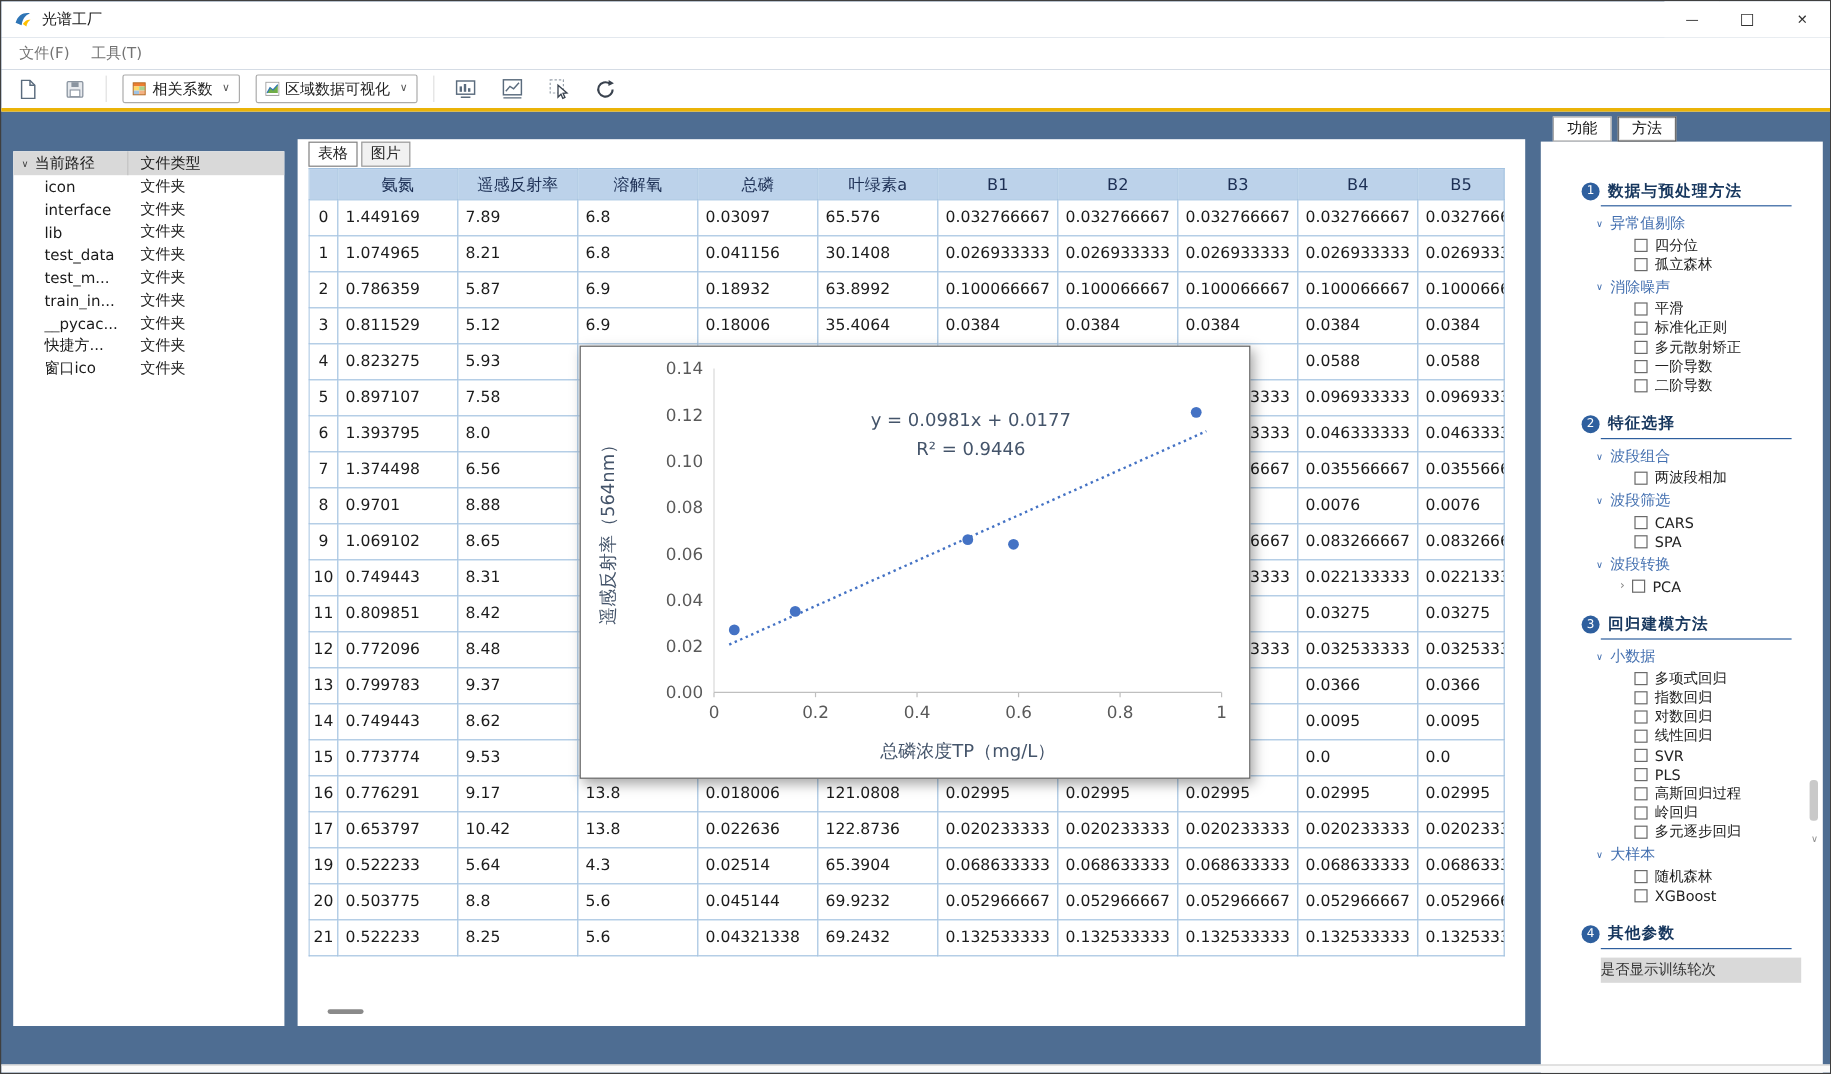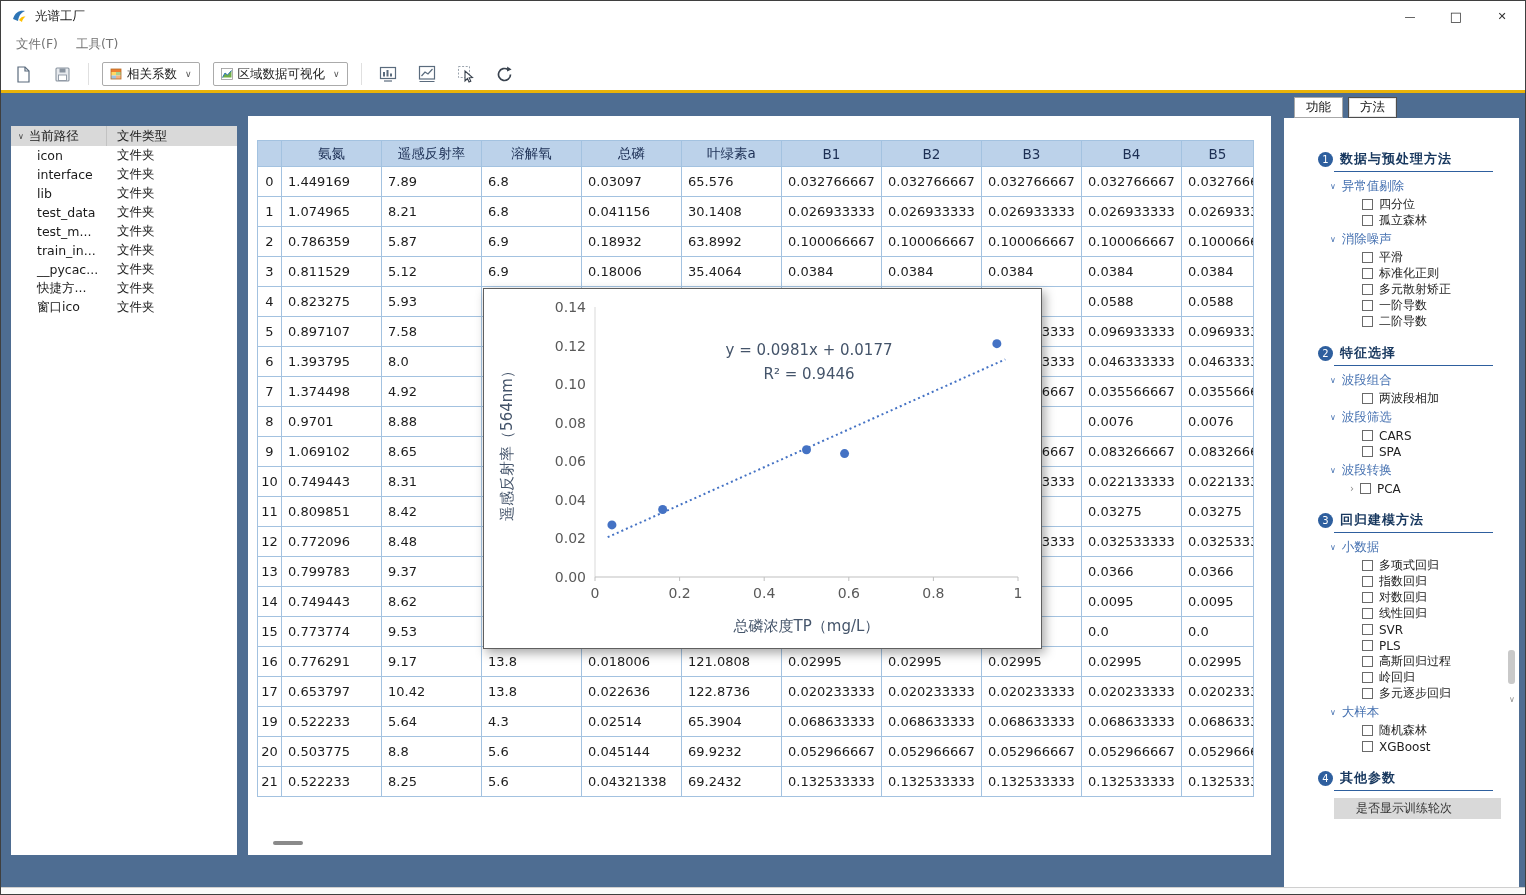--- a/index.html
+++ b/index.html
@@ -65,21 +65,21 @@
   .sec-head:first-child { margin-top:0; }
   .sec-num { width:15px; height:15px; border-radius:50%; background:#2e5f9e; color:#fff; font-size:10px; display:flex; align-items:center; justify-content:center; flex:0 0 15px; }
   .sec-title { font-size:13px; font-weight:bold; color:#17375e; letter-spacing:1px; }
   .sec-rule { border-top:1px solid #2e5f9e; margin:3px 10px 6px 16px; }
   .grp-row { display:flex; align-items:center; gap:6px; margin:3px 0 2px 12px; color:#4470b0; font-size:12.5px; cursor:pointer; }
   .chev { font-size:8px; color:#4470b0; }
   .item-row { display:flex; align-items:center; gap:6px; margin:1px 0 1px 44px; font-size:12px; color:#222; height:15px; cursor:pointer; }
   .item-row.with-exp { margin-left:32px; }
   .exp-chev { font-size:10px; color:#888; }
   .cbx { width:11px; height:11px; border:1px solid #6a6a6a; background:#fff; flex:0 0 11px; }
-  .sec-footer { margin:7px 2px 0 16px; background:#d9d9d9; font-size:12px; color:#333; padding:2px 22px; }
+  .sec-footer { margin:7px 2px 0 16px; background:#d9d9d9; font-size:12px; color:#333; padding:2px 0; }
   .rp-scrollbar { position:absolute; right:2px; top:40px; height:550px; width:10px; }
   .rp-thumb { position:absolute; left:1px; bottom:24px; width:7px; height:34px; background:#c9c9c9; border-radius:3px; cursor:pointer; }
   .rp-arrow { position:absolute; left:0; bottom:4px; width:10px; text-align:center; font-size:8px; color:#8f8f8f; cursor:pointer; }
 
   .bottom-strip { position:absolute; left:0; right:0; bottom:0; height:7px; background:#fafafa; border-top:1px solid #cfcfcf; }
 </style>
 </head>
 <body>
 
 <div class="window">
@@ -213,20 +213,28 @@
           <span class="tree-type">文件夹</span>
         </div>
         <div class="tree-row">
           <span class="tree-name">窗口ico</span>
           <span class="tree-type">文件夹</span>
         </div>
       </div>
   </div>
 
   <div class="center-panel">
+    <div class="view-tabs">
+      <div class="vtab active">
+          <span>表格</span>
+        </div>
+      <div class="vtab">
+          <span>图片</span>
+        </div>
+    </div>
     <div class="table-wrap">
       <table>
         <thead>
             <tr id="thead-row">
               <th class="idx-h" style="width:24px"></th>
               <th style="width: 100px;">氨氮</th>
               <th style="width: 100px;">遥感反射率</th>
               <th style="width: 100px;">溶解氧</th>
               <th style="width: 100px;">总磷</th>
               <th style="width: 100px;">叶绿素a</th>
@@ -325,21 +333,21 @@
               <td class="cell"></td>
               <td class="cell">0.046333333</td>
               <td class="cell">0.046333333</td>
               <td class="cell">0.046333333</td>
               <td class="cell">0.046333333</td>
               <td class="cell">0.04633333</td>
             </tr>
             <tr>
               <td class="idx">7</td>
               <td class="cell">1.374498</td>
-              <td class="cell">4.92</td>
+              <td class="cell">6.56</td>
               <td class="cell"></td>
               <td class="cell"></td>
               <td class="cell"></td>
               <td class="cell">0.035566667</td>
               <td class="cell">0.035566667</td>
               <td class="cell">0.035566667</td>
               <td class="cell">0.035566667</td>
               <td class="cell">0.03556666</td>
             </tr>
             <tr>

